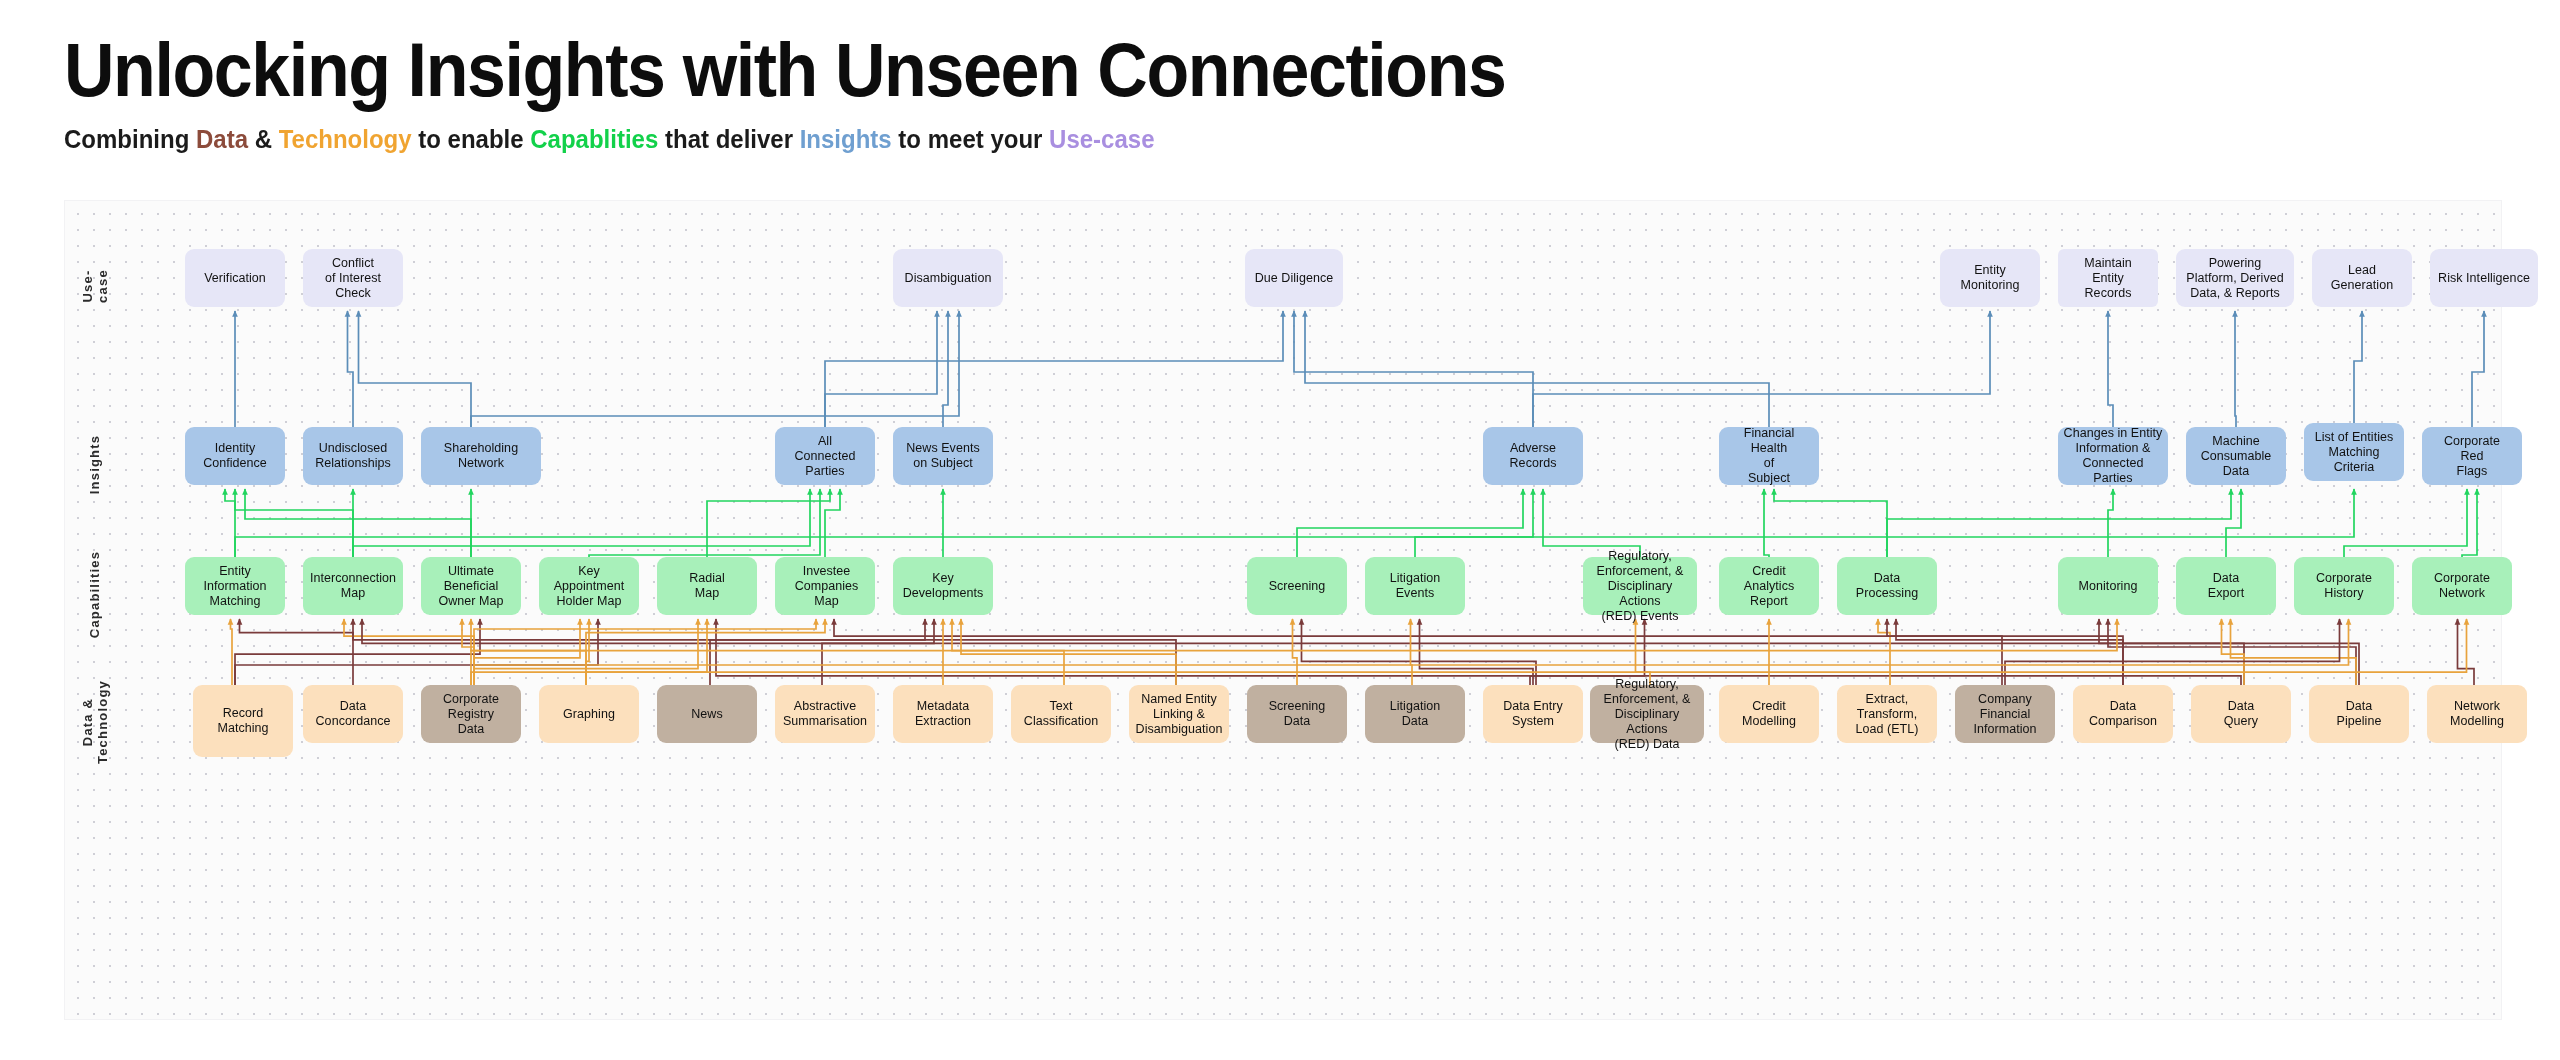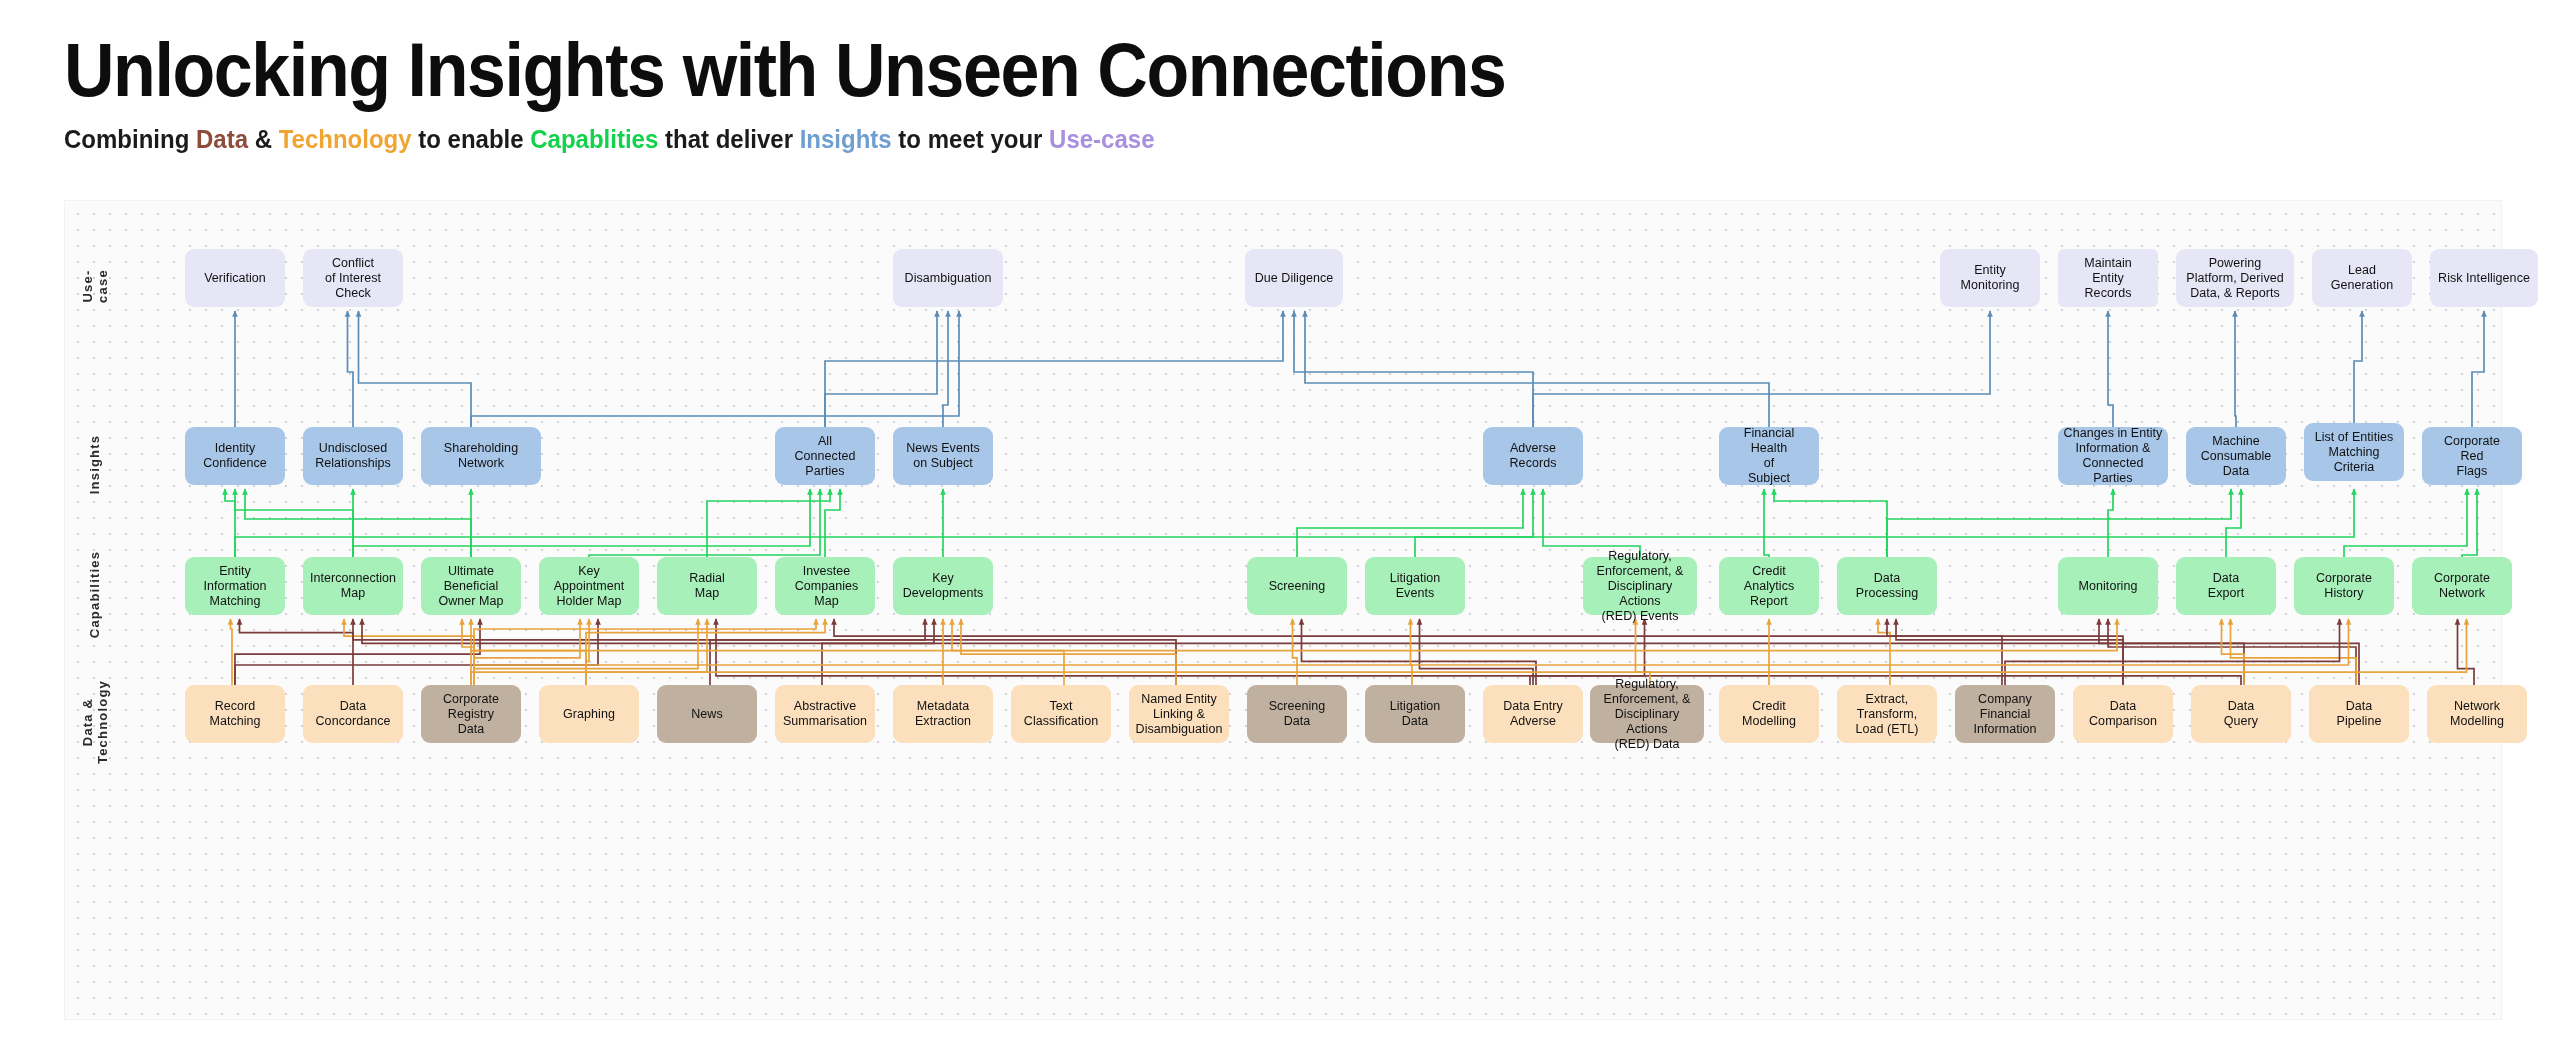--- a/index.html
+++ b/index.html
@@ -271,21 +271,21 @@
 Report</div>
         <div class="node capability" style="left: 1772px; top: 356px; width: 100px; height: 58px;">Data
 Processing</div>
         <div class="node capability" style="left: 1993px; top: 356px; width: 100px; height: 58px;">Monitoring</div>
         <div class="node capability" style="left: 2111px; top: 356px; width: 100px; height: 58px;">Data
 Export</div>
         <div class="node capability" style="left: 2229px; top: 356px; width: 100px; height: 58px;">Corporate
 History</div>
         <div class="node capability" style="left: 2347px; top: 356px; width: 100px; height: 58px;">Corporate
 Network</div>
-        <div class="node tech" style="left: 120px; top: 484px; width: 100px; height: 58px;">Record
+        <div class="node tech" style="left: 128px; top: 484px; width: 100px; height: 72px;">Record
 Matching</div>
         <div class="node tech" style="left: 238px; top: 484px; width: 100px; height: 58px;">Data
 Concordance</div>
         <div class="node tech dark" style="left: 356px; top: 484px; width: 100px; height: 58px;">Corporate
 Registry
 Data</div>
         <div class="node tech" style="left: 474px; top: 484px; width: 100px; height: 58px;">Graphing</div>
         <div class="node tech dark" style="left: 592px; top: 484px; width: 100px; height: 58px;">News</div>
         <div class="node tech" style="left: 710px; top: 484px; width: 100px; height: 58px;">Abstractive
 Summarisation</div>
@@ -294,21 +294,21 @@
         <div class="node tech" style="left: 946px; top: 484px; width: 100px; height: 58px;">Text
 Classification</div>
         <div class="node tech" style="left: 1064px; top: 484px; width: 100px; height: 58px;">Named Entity
 Linking &amp;
 Disambiguation</div>
         <div class="node tech dark" style="left: 1182px; top: 484px; width: 100px; height: 58px;">Screening
 Data</div>
         <div class="node tech dark" style="left: 1300px; top: 484px; width: 100px; height: 58px;">Litigation
 Data</div>
         <div class="node tech" style="left: 1418px; top: 484px; width: 100px; height: 58px;">Data Entry
-Adverse</div>
+System</div>
         <div class="node tech dark" style="left: 1525px; top: 484px; width: 114px; height: 58px;">Regulatory,
 Enforcement, &amp;
 Disciplinary Actions
 (RED) Data</div>
         <div class="node tech" style="left: 1654px; top: 484px; width: 100px; height: 58px;">Credit
 Modelling</div>
         <div class="node tech" style="left: 1772px; top: 484px; width: 100px; height: 58px;">Extract,
 Transform,
 Load (ETL)</div>
         <div class="node tech dark" style="left: 1890px; top: 484px; width: 100px; height: 58px;">Company

